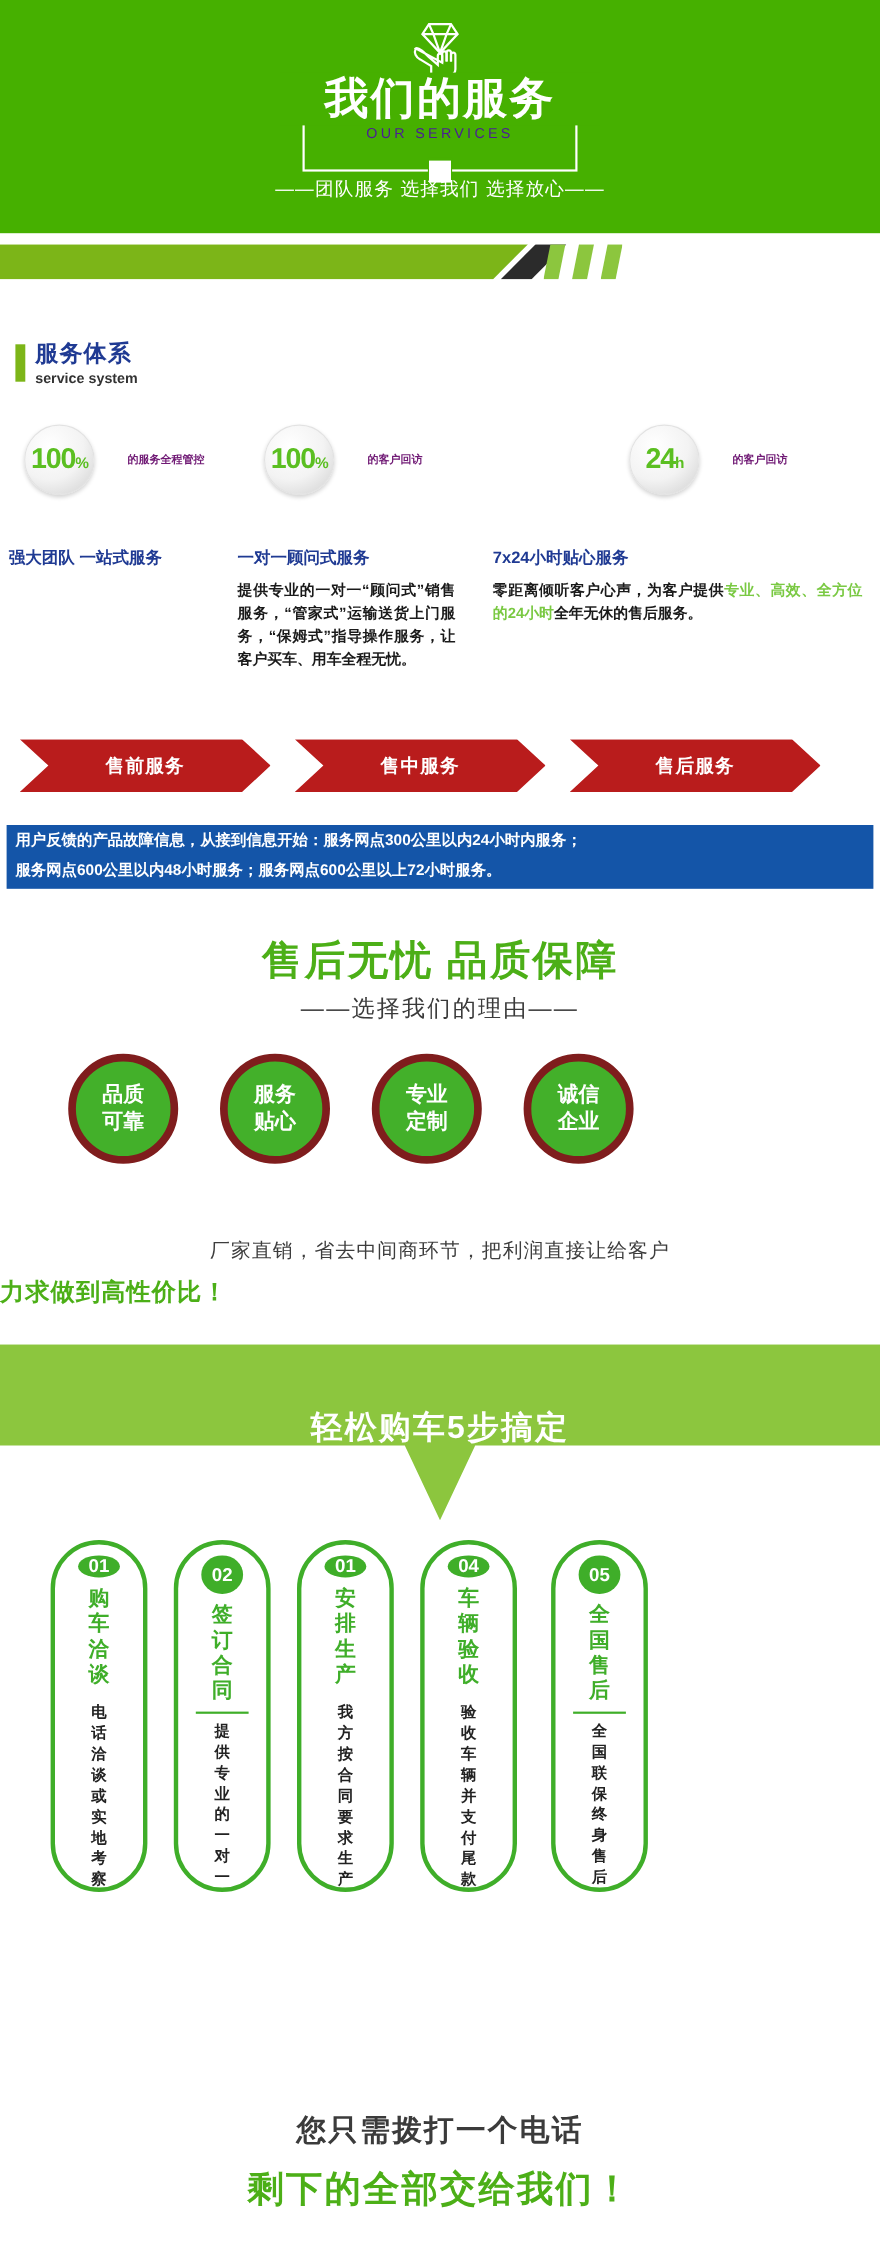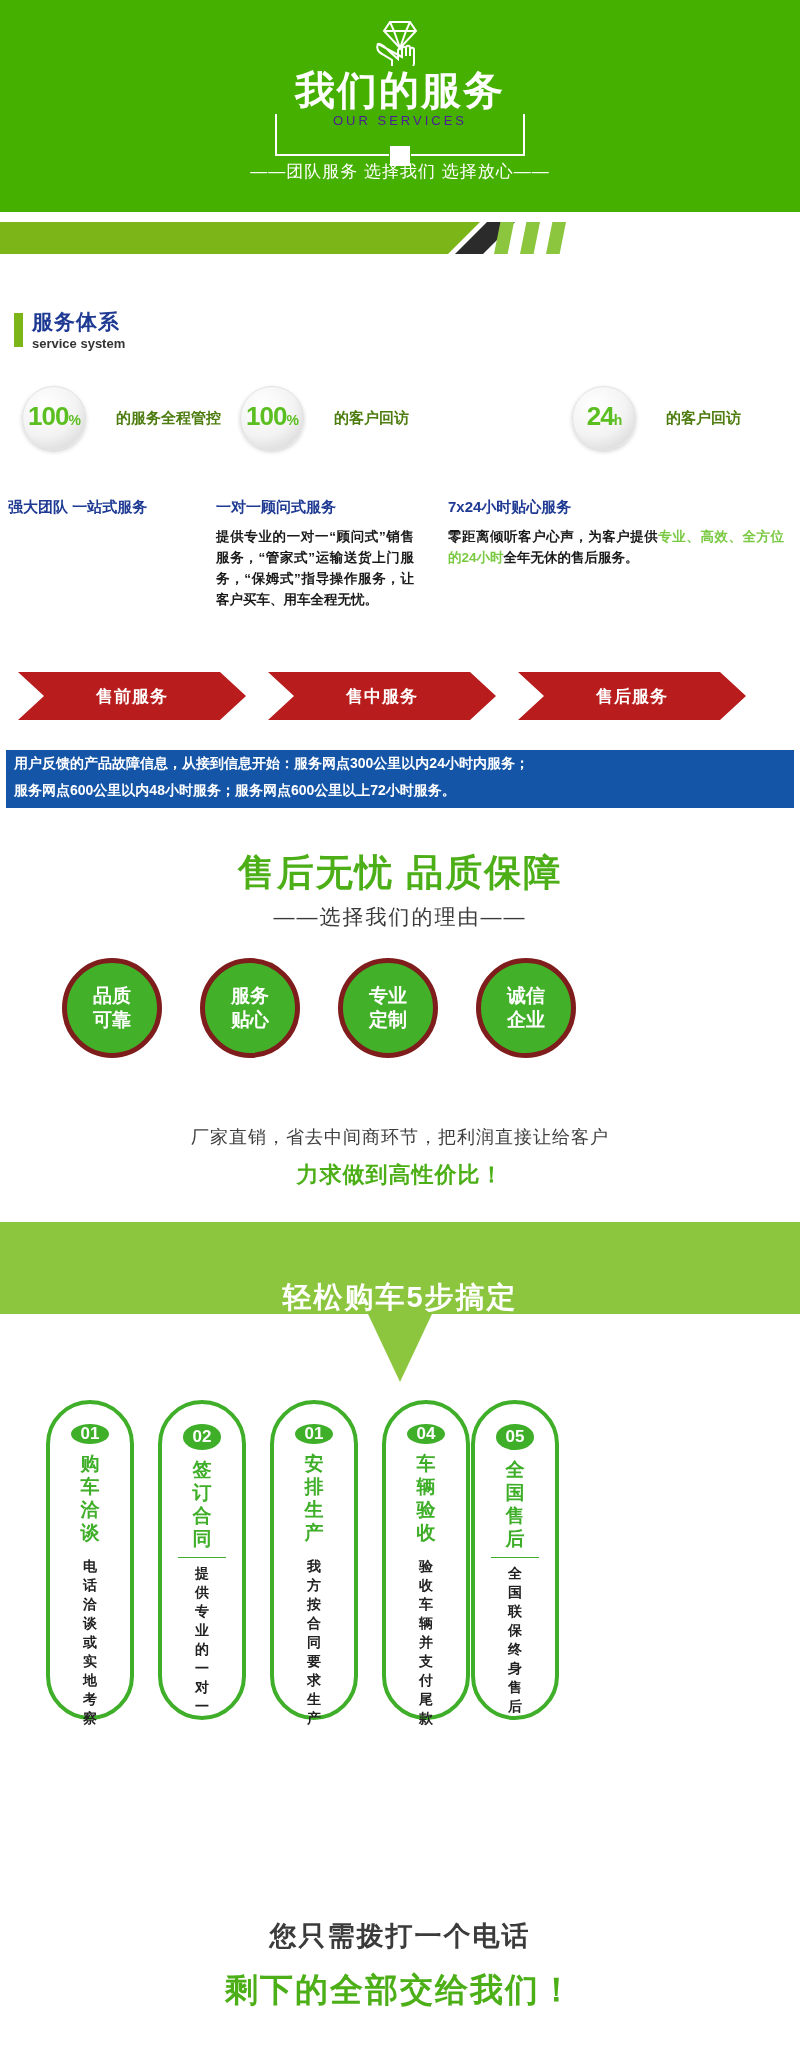--- a/index.html
+++ b/index.html
@@ -74,21 +74,21 @@
   .badge-item { position:absolute; display:flex; align-items:center; }
   .badge-circle {
     width:64px; height:64px; border-radius:50%;
     background:radial-gradient(circle at 36% 30%, #ffffff 0%, #f3f3f3 52%, #d8d8d8 88%, #c9c9c9 100%);
     border:1px solid #e2e2e2;
     box-shadow:0 2px 4px rgba(0,0,0,.18);
     display:flex; align-items:center; justify-content:center;
   }
   .badge-num { font-size:26px; font-weight:bold; color:#5bbf21; letter-spacing:-1px; line-height:26px; }
   .badge-num small { font-size:14px; }
-  .badge-text { font-size:15px; font-weight:bold; color:#4d7c0f; margin-left:6px; white-space:nowrap;padding-left:24px; }
+  .badge-text { font-size:10px; font-weight:bold; color:#701a75; margin-left:6px; white-space:nowrap;padding-left:24px; }
 
   
   .cols { position:absolute; left:0; top:498px; width:800px; }
   .col { position:absolute; top:0; }
   .col-h { font-size:15px; font-weight:bold; color:#1f3a93; margin-bottom:9px; white-space:nowrap; }
   .col-b { font-size:13.5px; color:#1a1a1a; line-height:21px; text-align:justify; font-weight:bold; }
   .hl { color:#7ac943; }
 
   
   .chevs { position:absolute; left:0; top:672px; width:800px; height:48px; }
@@ -114,28 +114,28 @@
   }
   .reason-s {
     position:absolute; left:0; top:903px; width:800px; text-align:center;
     color:#3a3a3a; font-size:21px; letter-spacing:2px;
   }
 
   
   .circles { position:absolute; left:0; top:958px; width:800px; height:120px; }
   .circ {
     position:absolute; top:0; width:100px; height:100px; border-radius:50%;
-    background:#43b02a; border:5px solid #7f1d1d;
+    background:#43b02a; border:7px solid #7f1d1d;
     display:flex; flex-direction:column; align-items:center; justify-content:center;
     color:#ffffff; font-size:19px; font-weight:bold; line-height:24px;
   }
 
   
   .ds1 { position:absolute; left:0; top:1125px; width:800px; text-align:center; font-size:18px; color:#3d3d3d; letter-spacing:1px; }
-  .ds2 { position:absolute; left:0; top:1160px; width:800px; text-align:center; font-size:22px; color:#4caf17; font-weight:bold; letter-spacing:1px; }
+  .ds2 { position:absolute; left:0; top:1160px; width:800px; text-align:left; font-size:22px; color:#4caf17; font-weight:bold; letter-spacing:1px; }
 
   
   .bigarrow {
     position:absolute; left:0; top:1222px; width:800px; height:160px;
     background:#8cc63e;
     clip-path:polygon(0 0, 800px 0, 800px 92px, 432px 92px, 400px 160px, 368px 92px, 0 92px);
   }
   .bigarrow-t {
     position:absolute; left:0; top:1278px; width:800px; text-align:center;
     color:#ffffff; font-size:29px; font-weight:bold; letter-spacing:2px;
@@ -145,21 +145,21 @@
   .steps { position:absolute; left:0; top:1400px; width:800px; height:450px; }
   .step {
     position:absolute; top:0; width:88px; height:320px;
     border:4px solid #3fae29; border-radius:44px;
     background:#ffffff;
     display:flex; flex-direction:column; align-items:center;
   }
   .step-num {
     width:38px; height:38px; border-radius:50%; background:#3fae29; color:#ffffff;
     font-size:17px; font-weight:bold; display:flex; align-items:center; justify-content:center;
-    margin-top:20px;
+    margin-top:10px;
   }
   .step-title {
     margin-top:8px; color:#3fae29; font-size:19px; font-weight:bold;
     line-height:23px; text-align:center; width:30px;
   }
   .step-rule { width:48px; height:2px; background:#3fae29; margin:7px 0 6px; }
   .step-desc {
     color:#222222; font-size:14px; line-height:19px; text-align:center;
     width:20px; font-weight:bold;
   }
@@ -301,21 +301,21 @@
     <div class="step-title">安排生产</div>
     <div class="step-rule"></div>
     <div class="step-desc">我方按合同要求生产</div>
   </div>
   <div class="step" style="left:382px;">
     <div class="step-num">04</div>
     <div class="step-title">车辆验收</div>
     <div class="step-rule"></div>
     <div class="step-desc">验收车辆并支付尾款</div>
   </div>
-  <div class="step" style="left:471px;">
+  <div class="step" style="left:501px;">
     <div class="step-num">05</div>
     <div class="step-title">全国售后</div>
     <div class="step-rule"></div>
     <div class="step-desc">全国联保终身售后</div>
   </div>
 </div>
 
 <div class="foot1">您只需拨打一个电话</div>
 <div class="foot2">剩下的全部交给我们！</div>
 

